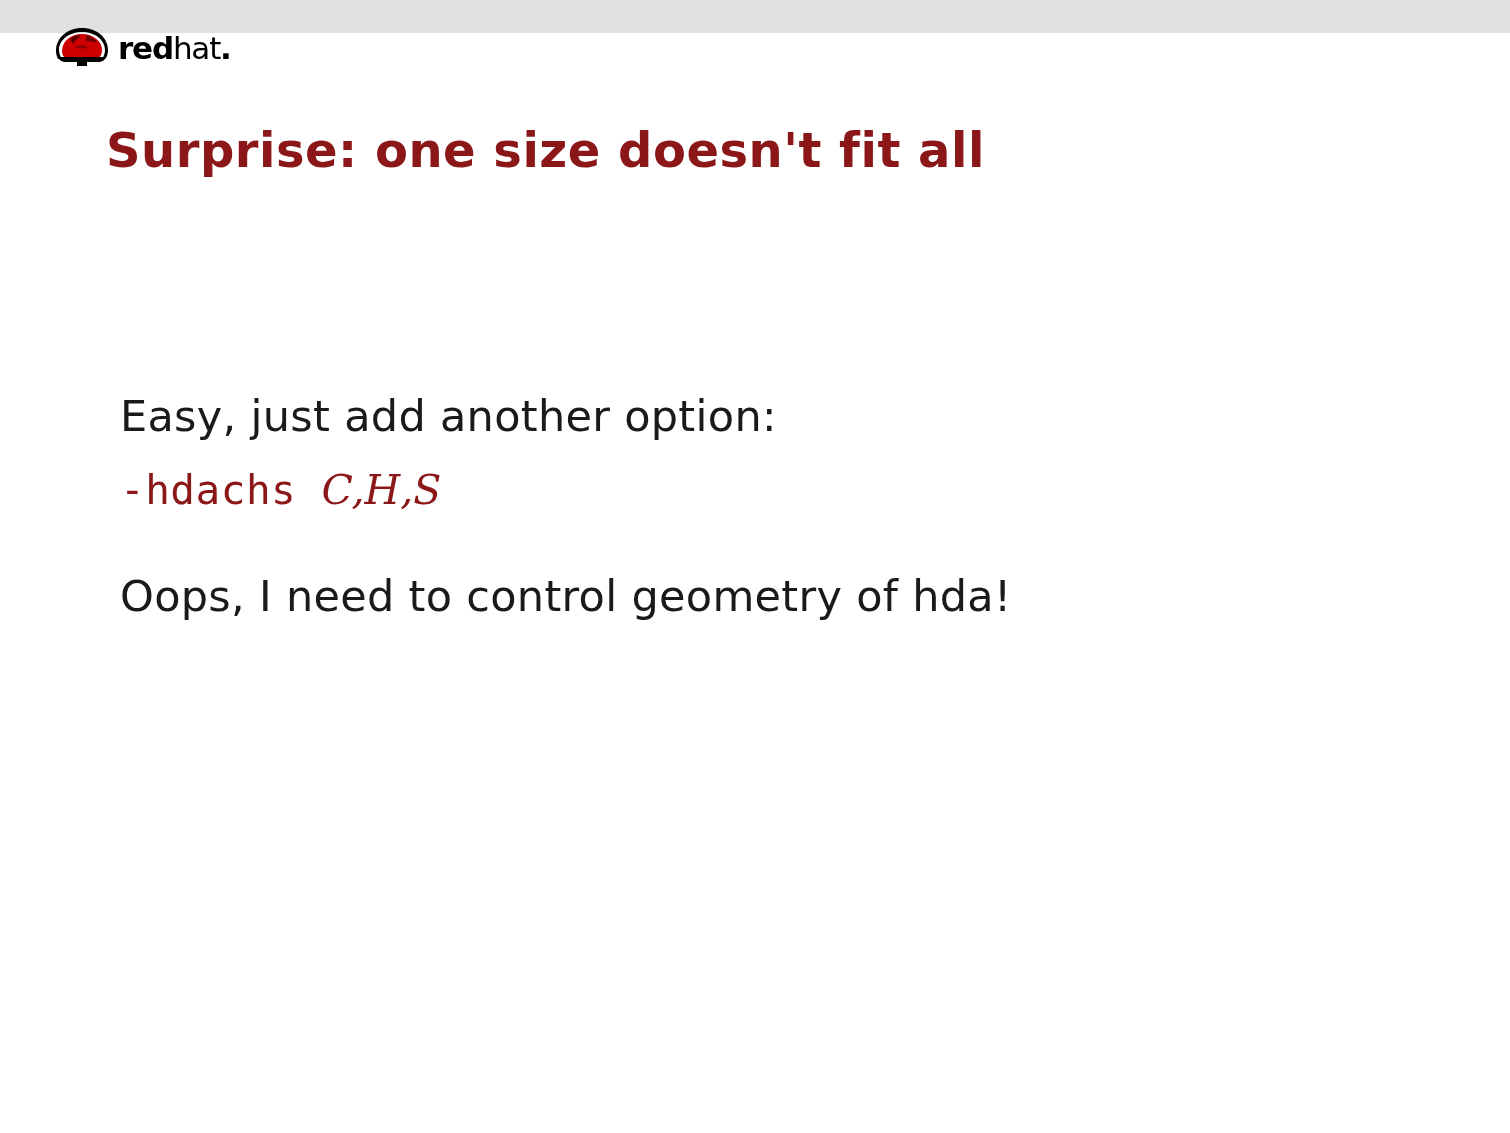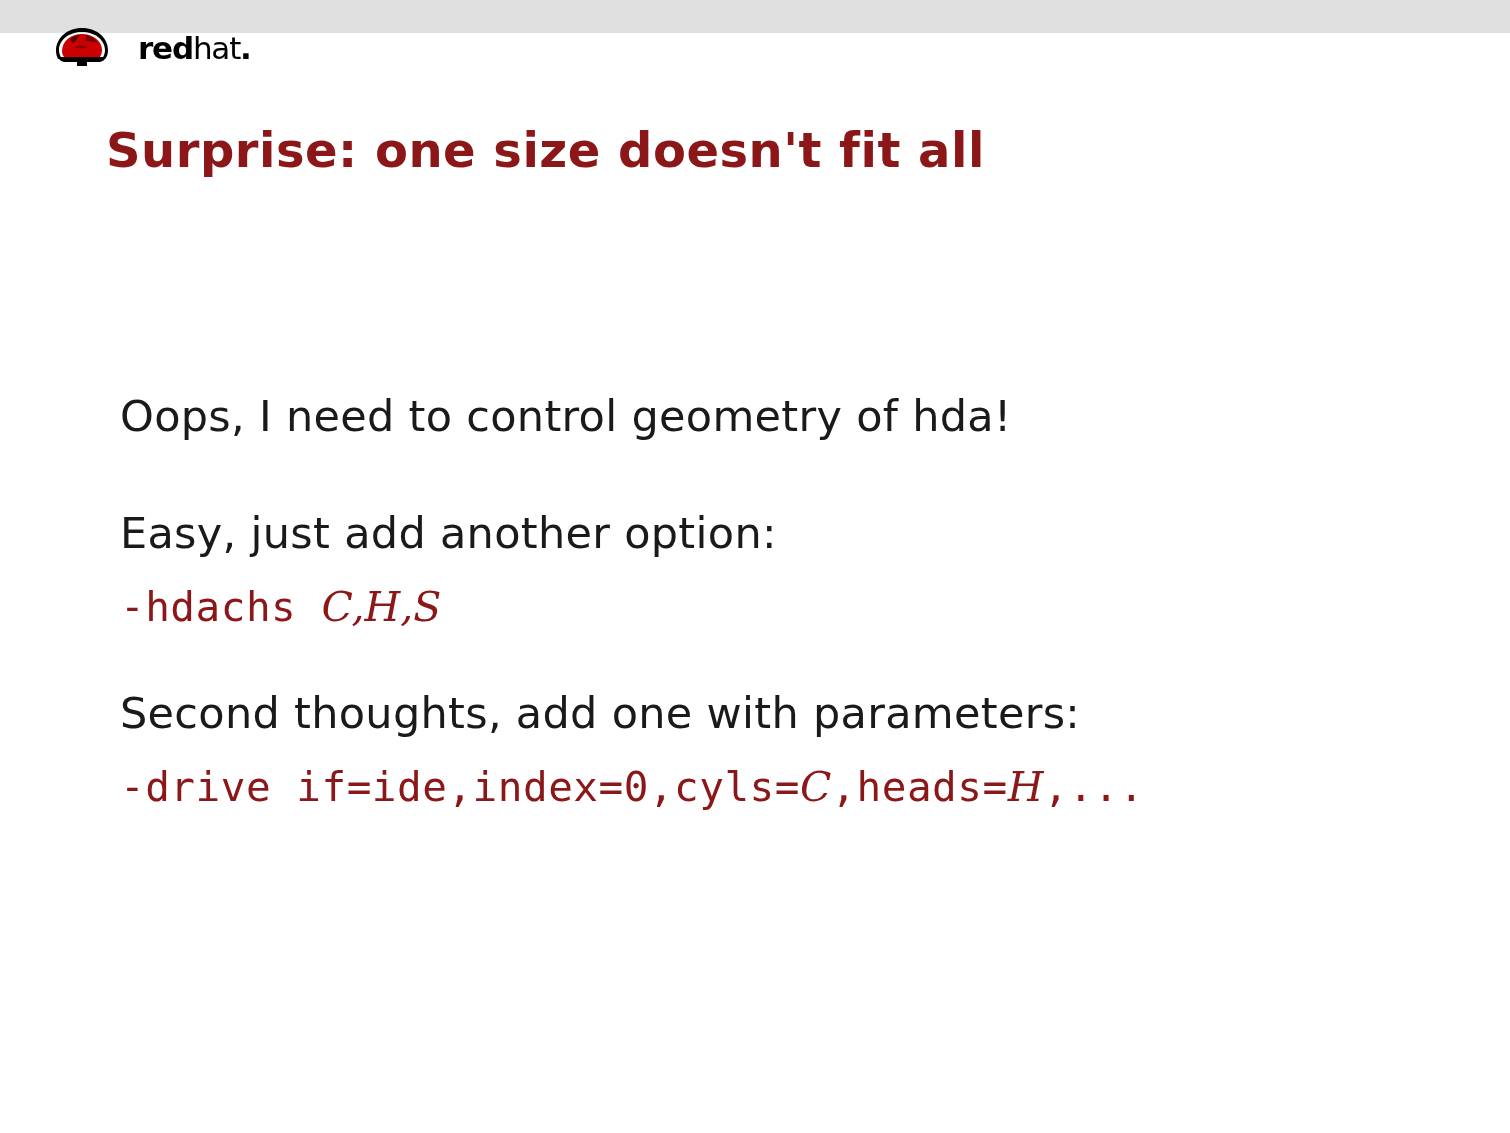--- a/index.html
+++ b/index.html
@@ -26,21 +26,20 @@
   }
 
   
   .logo {
     position: absolute;
     left: 48px;
     top: 20px;
     height: 50px;
     display: flex;
     align-items: center;
-    gap: 20px;
   }
   .logo-mark {
     width: 68px;
     height: 48px;
     display: block;
   }
   .logo-word {
     margin-left: 2px;
     font-family: "DejaVu Sans", sans-serif;
     font-size: 31px;
@@ -132,27 +131,23 @@
 
     <rect x="29" y="41" width="10" height="4" fill="#000000"></rect>
   </svg>
   <span class="logo-word"><span class="w-red">red</span><span class="w-hat">hat</span><span class="w-dot">.</span></span>
 </div>
 
 <div class="slide-title">Surprise: one size doesn't fit all</div>
 
 <div class="body">
 
-  <div class="block block-1">
-    <div class="prose">Oops, I need to control geometry of hda!</div>
-  </div>
-
   <div class="block block-2">
     <div class="prose">Easy, just add another option:</div>
     <div class="code"><span>-hdachs </span><span class="mathvar">C</span><span class="mathvar">,</span><span class="mathvar">H</span><span class="mathvar">,</span><span class="mathvar">S</span></div>
   </div>
 
-  <div class="block block-3">
-    <div class="prose">Second thoughts, add one with parameters:</div>
-    <div class="code"><span>-drive if=ide,index=0,cyls=</span><span class="mathvar">C</span><span>,heads=</span><span class="mathvar">H</span><span>,...</span></div>
+  <div class="block block-1">
+    <div class="prose">Oops, I need to control geometry of hda!</div>
   </div>
+
 
 </div>
 
 </body></html>

